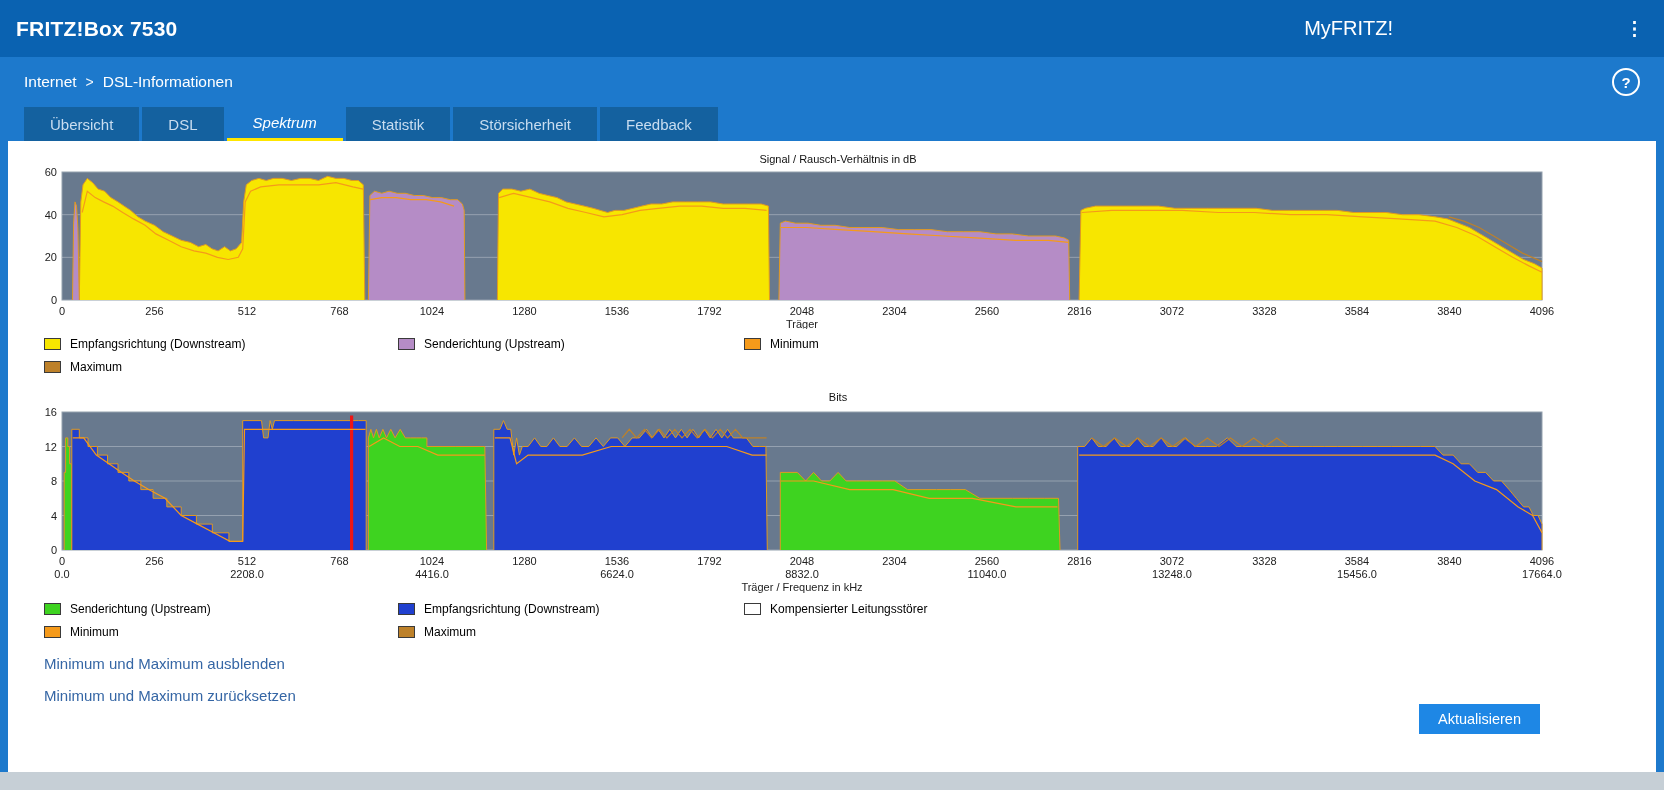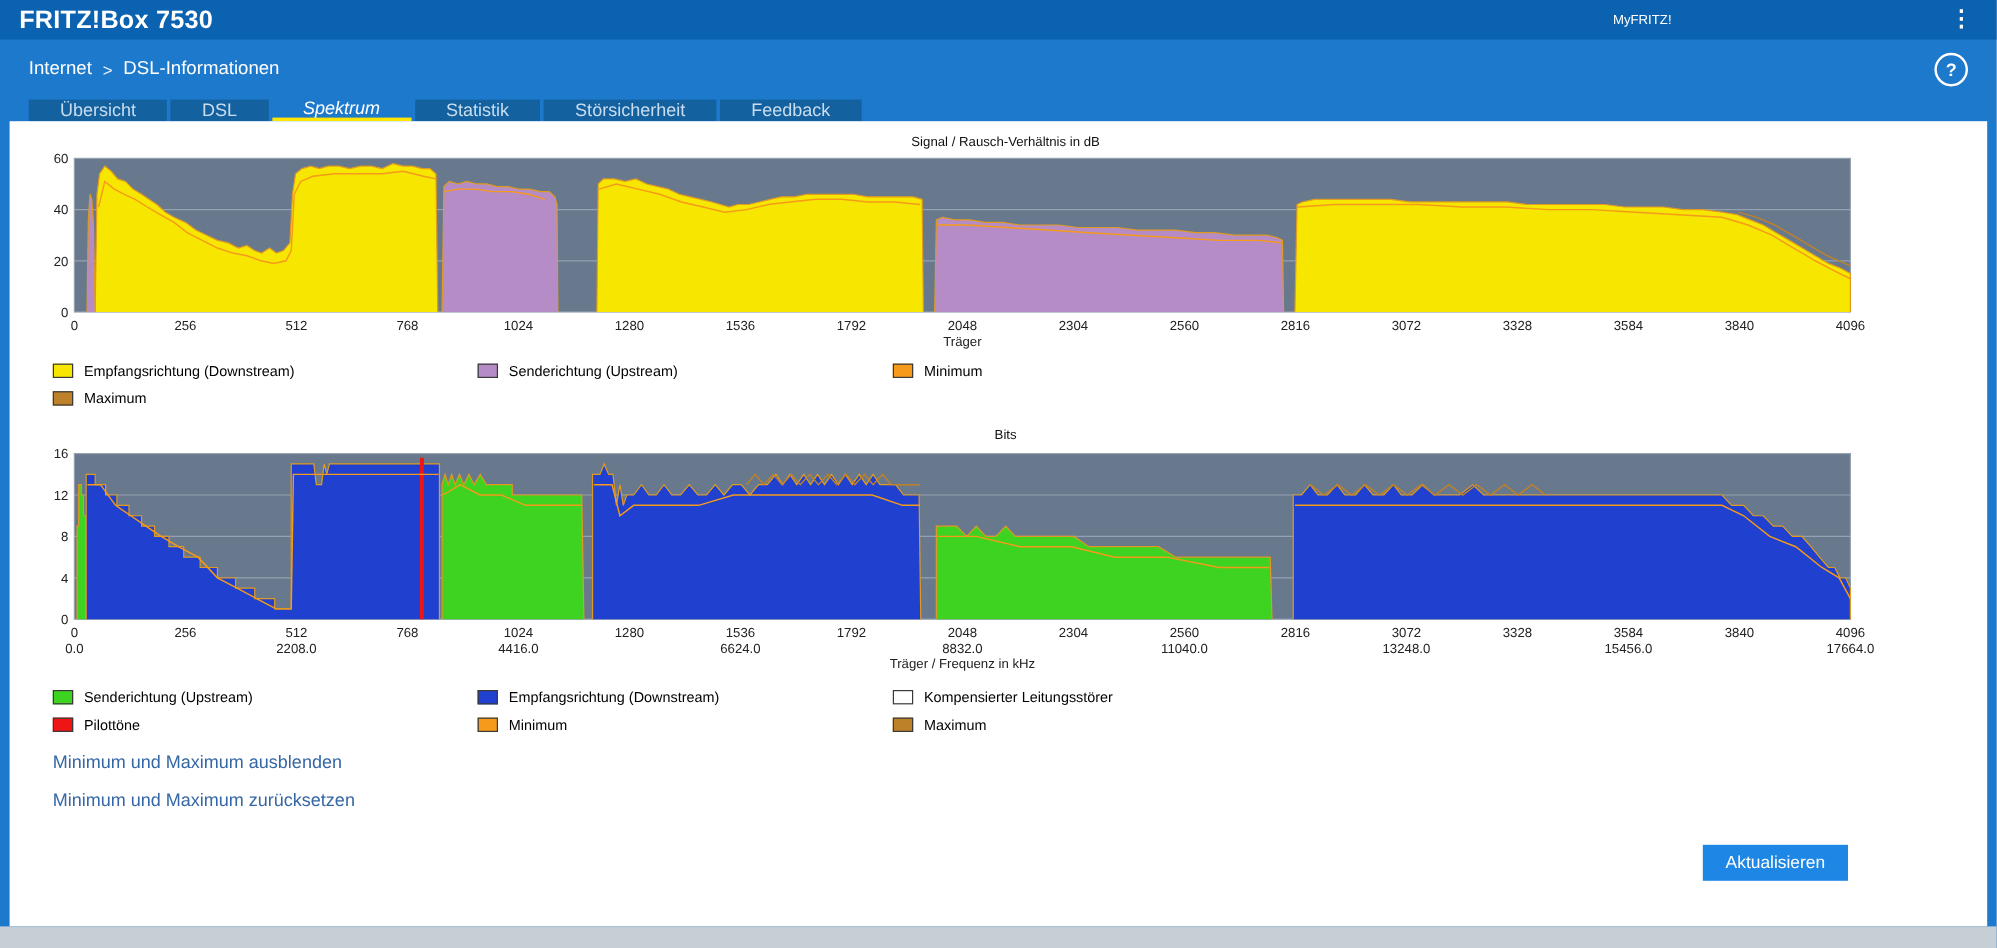--- a/index.html
+++ b/index.html
@@ -1,34 +1,34 @@
 <!DOCTYPE html>
 <html><head>
 <meta charset="utf-8">
 <style>
   html,body{margin:0;padding:0;background:#e8ecef;}
   body{font-family:"Liberation Sans",sans-serif;}
   .page{width:1664px;height:790px;background:#1d79cc;position:relative;display:flex;flex-direction:column;overflow:hidden;}
 
   
-  .topbar{height:33px;background:#0a62b1;display:flex;align-items:center;color:#fff;padding:0 16px;flex:0 0 auto;}
+  .topbar{height:33px;background:#0a62b1;display:flex;align-items:center;color:#fff;padding:12px 16px;flex:0 0 auto;}
   .app-title{font-size:21px;font-weight:bold;letter-spacing:.2px;}
   .topbar-right{margin-left:auto;display:flex;align-items:center;}
-  .myfritz{color:#fff;font-size:11px;text-decoration:none;margin-right:228px;cursor:pointer;}
+  .myfritz{color:#fff;font-size:20px;text-decoration:none;margin-right:228px;cursor:pointer;}
   .kebab{color:#fff;font-size:19px;font-weight:bold;cursor:pointer;line-height:1;padding:2px 4px;}
 
   
   .panel-head{height:50px;display:flex;align-items:center;color:#fff;padding:0 24px;flex:0 0 auto;}
   .breadcrumb{display:flex;align-items:center;gap:9px;font-size:15.5px;}
   .crumb-sep{font-size:14px;opacity:.95;}
   .help{margin-left:auto;width:24px;height:24px;border:2px solid #fff;border-radius:50%;display:flex;align-items:center;justify-content:center;font-size:15px;font-weight:bold;cursor:pointer;}
 
   
   .tabs{display:flex;gap:3px;padding-left:24px;align-items:flex-end;flex:0 0 auto;}
-  .tab{height:18px;padding:0 26px;display:flex;align-items:center;font-size:15px;color:#c9ddf0;background:#14619f;cursor:pointer;box-sizing:border-box;}
+  .tab{height:34px;padding:0 26px;display:flex;align-items:center;font-size:15px;color:#c9ddf0;background:#14619f;cursor:pointer;box-sizing:border-box;}
   .tab.active{color:#fff;background:#1d79cc;border-bottom:3px solid #ffe600;font-style:italic;}
 
   
   .card{background:#fff;margin:0 8px;flex:1 1 auto;display:flex;flex-direction:column;padding:8px 24px 0 24px;overflow:hidden;}
   .chart-title{font-size:11px;color:#111;margin:4px 0 1px 12px;text-align:center;}
   svg text{font-family:"Liberation Sans",sans-serif;font-size:11px;fill:#222;}
 
   .legend{display:grid;grid-template-columns:354px 346px auto;row-gap:9px;margin:8px 0 0 12px;font-size:12px;color:#000000;}
   .legend-item{display:flex;align-items:center;gap:9px;}
   .swatch{width:17px;height:12px;border:1px solid #3a3a3a;display:inline-block;box-sizing:border-box;background:#ccc;}
@@ -209,24 +209,20 @@
       </div>
       <div class="legend-item">
         <span class="swatch" style="background: rgb(32, 64, 207);"></span>
         <span>Empfangsrichtung (Downstream)</span>
       </div>
       <div class="legend-item">
         <span class="swatch" style="background: rgb(255, 255, 255);"></span>
         <span>Kompensierter Leitungsstörer</span>
       </div>
       <div class="legend-item">
-        <span class="swatch" style="background: rgb(238, 21, 21);"></span>
-        <span>Pilottöne</span>
-      </div>
-      <div class="legend-item">
         <span class="swatch" style="background: rgb(245, 154, 26);"></span>
         <span>Minimum</span>
       </div>
       <div class="legend-item">
         <span class="swatch" style="background: rgb(189, 129, 42);"></span>
         <span>Maximum</span>
       </div>
     </div>
 
     <div class="links">

